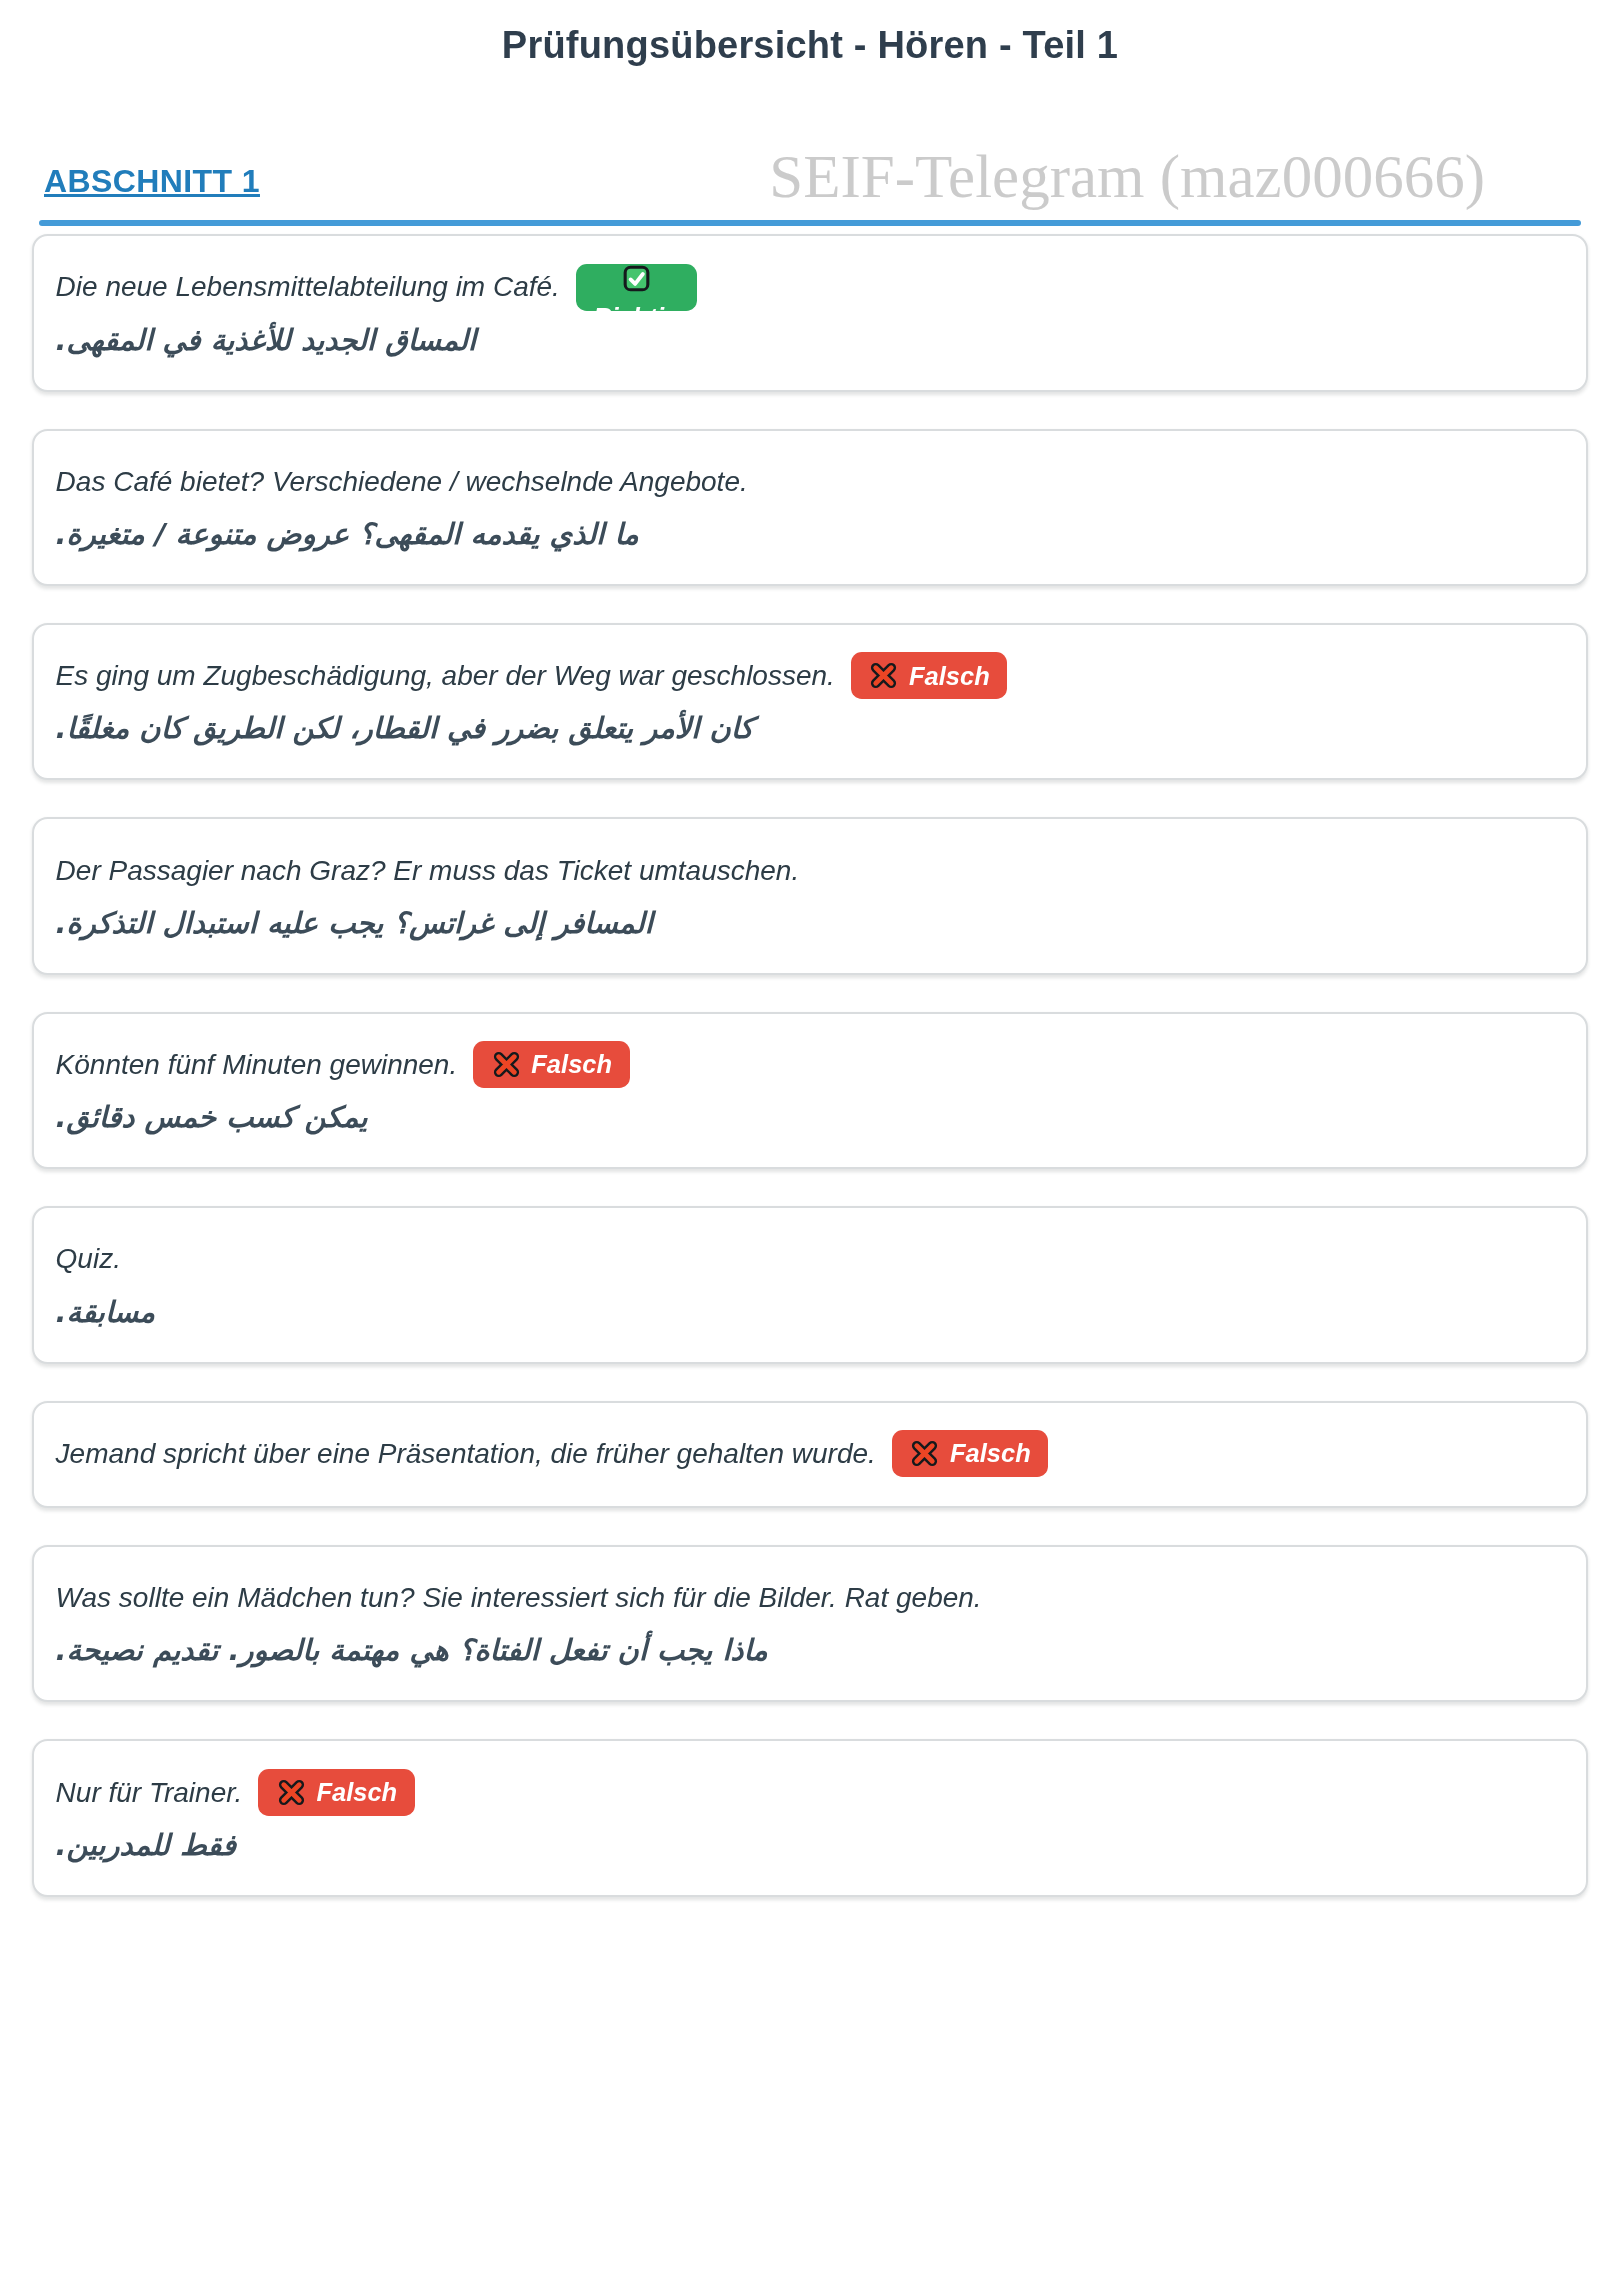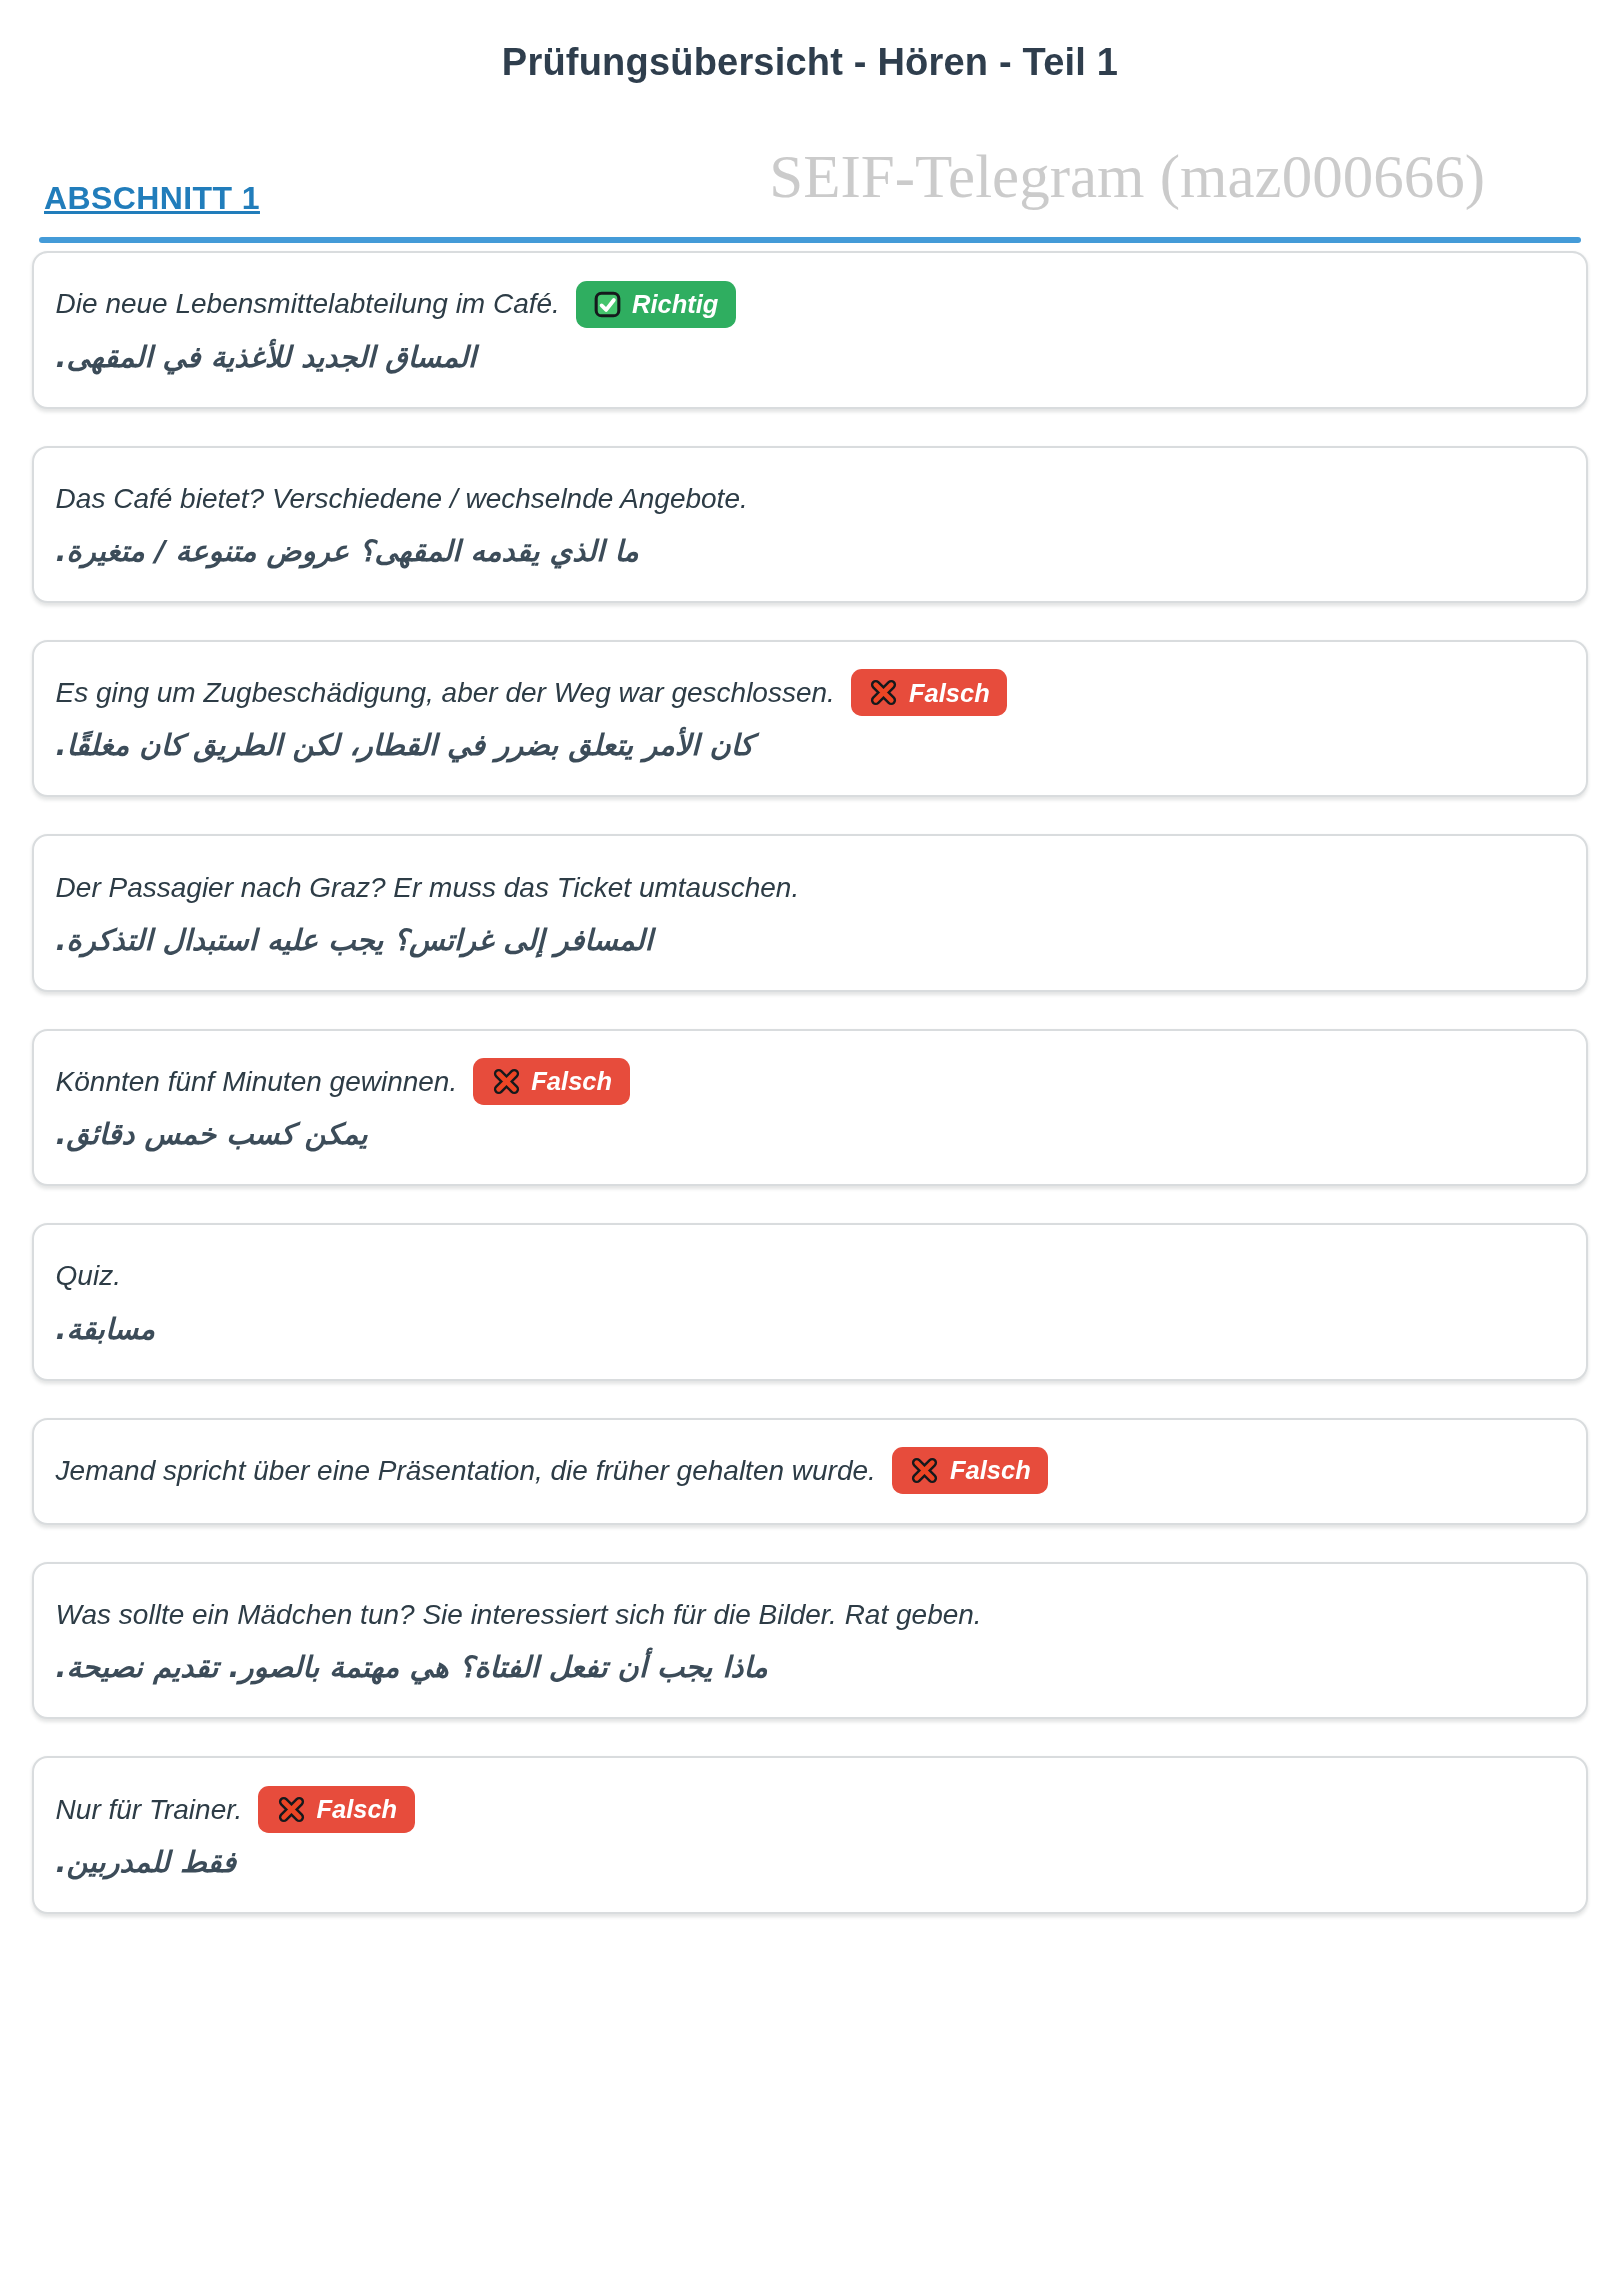--- a/index.html
+++ b/index.html
@@ -3,21 +3,21 @@
 <meta charset="utf-8">
 <style>
   html,body{margin:0;padding:0;}
   body{
     width:1620px;height:2291px;
     background:#ffffff;
     font-family:"Liberation Sans",sans-serif;
     overflow:hidden;position:relative;
   }
   .page-title{
-    margin:0;padding-top:41px;
+    margin:0;padding-top:24px;
     text-align:center;
     font-size:38px;font-weight:700;
     color:var(--c-heading,#2f3e4d);
     letter-spacing:0.2px;
   }
   .section-label{
     margin:96px 0 0 44px;
     font-size:32px;font-weight:700;
     color:var(--c-section_blue,#217dbb);
     letter-spacing:0.4px;
@@ -60,21 +60,21 @@
     font-size:29px;line-height:41px;
     color:var(--c-text_arabic,#3c4c59);
   }
   .badge{
     display:inline-flex;align-items:center;gap:9.8px;
     height:47px;padding:0 17.6px;
     border-radius:10.8px;
     color:#ffffff;font-weight:700;font-size:25.5px;
     flex:0 0 auto;
   }
-  .badge.richtig{background:var(--c-richtig_green,#2fae60);}
+  .badge.richtig{background:var(--c-richtig_green,#2fae60);flex-direction:column;}
   .badge.falsch{background:var(--c-falsch_red,#e74c3c);}
   .bicon{display:inline-flex;align-items:center;}
   .bicon svg{display:block;}
 </style>
 </head>
 <body>
 
 <div class="page">
   <h1 class="page-title">Prüfungsübersicht - Hören - Teil 1</h1>
 

